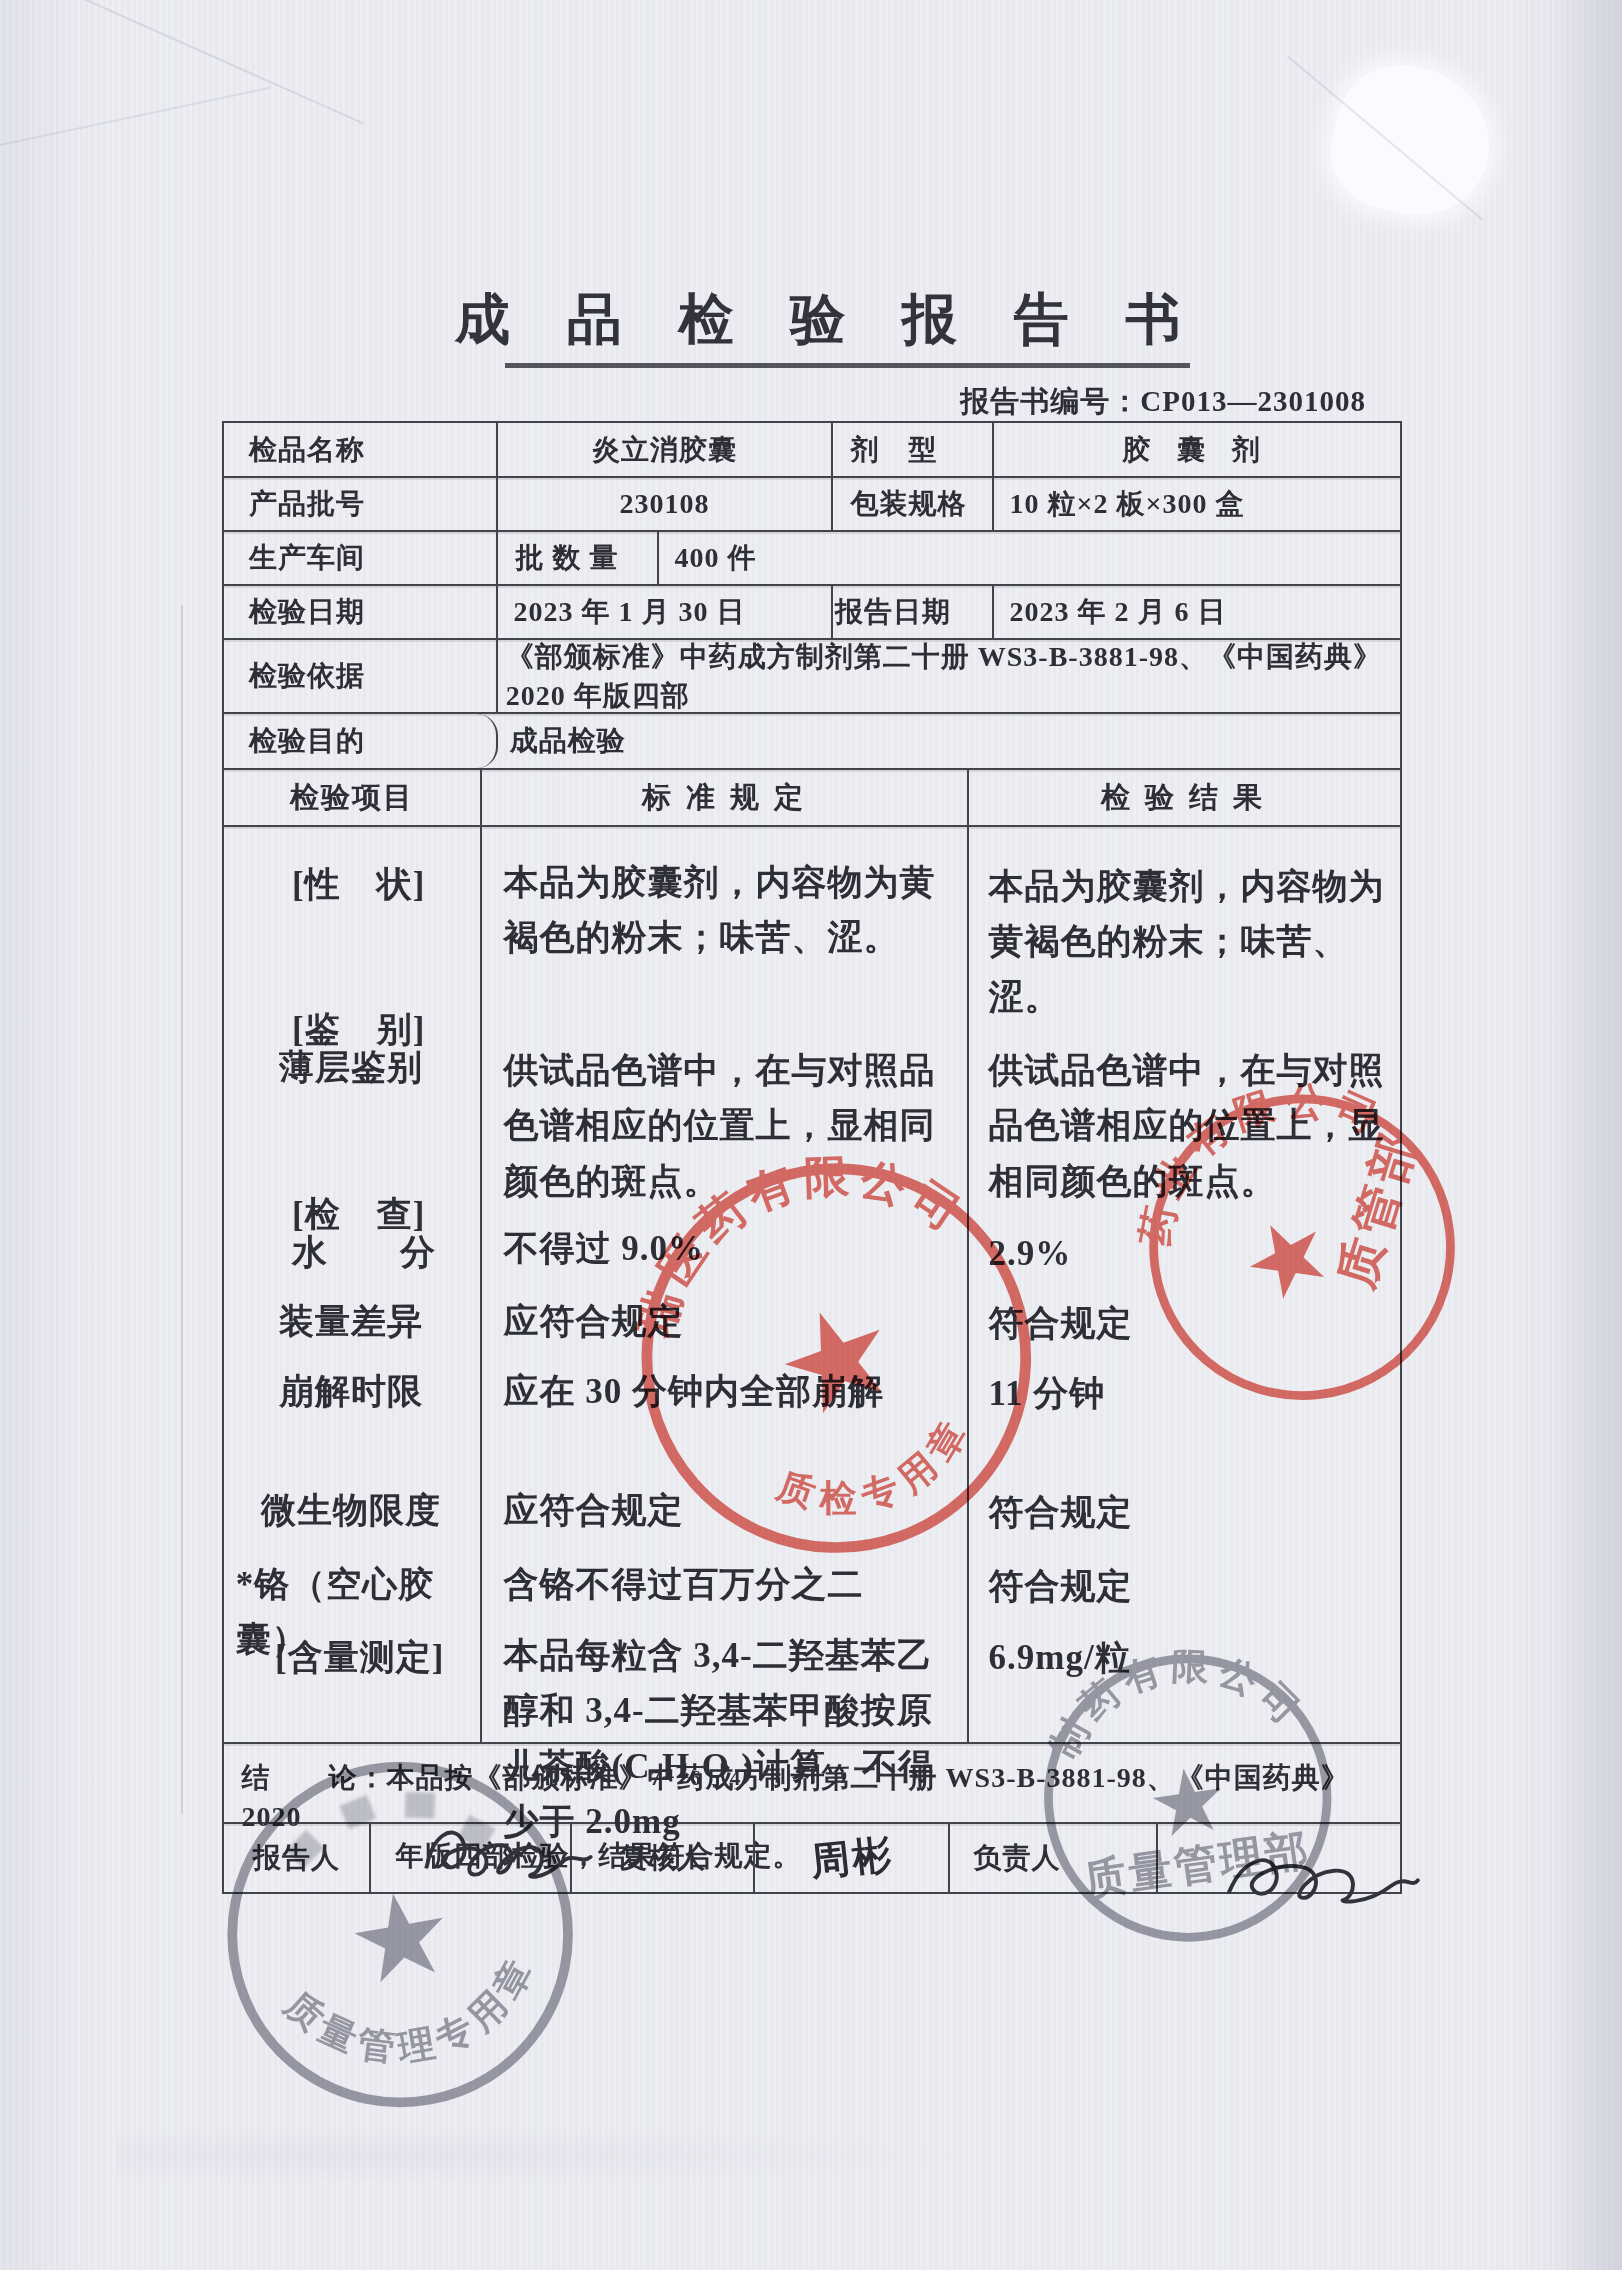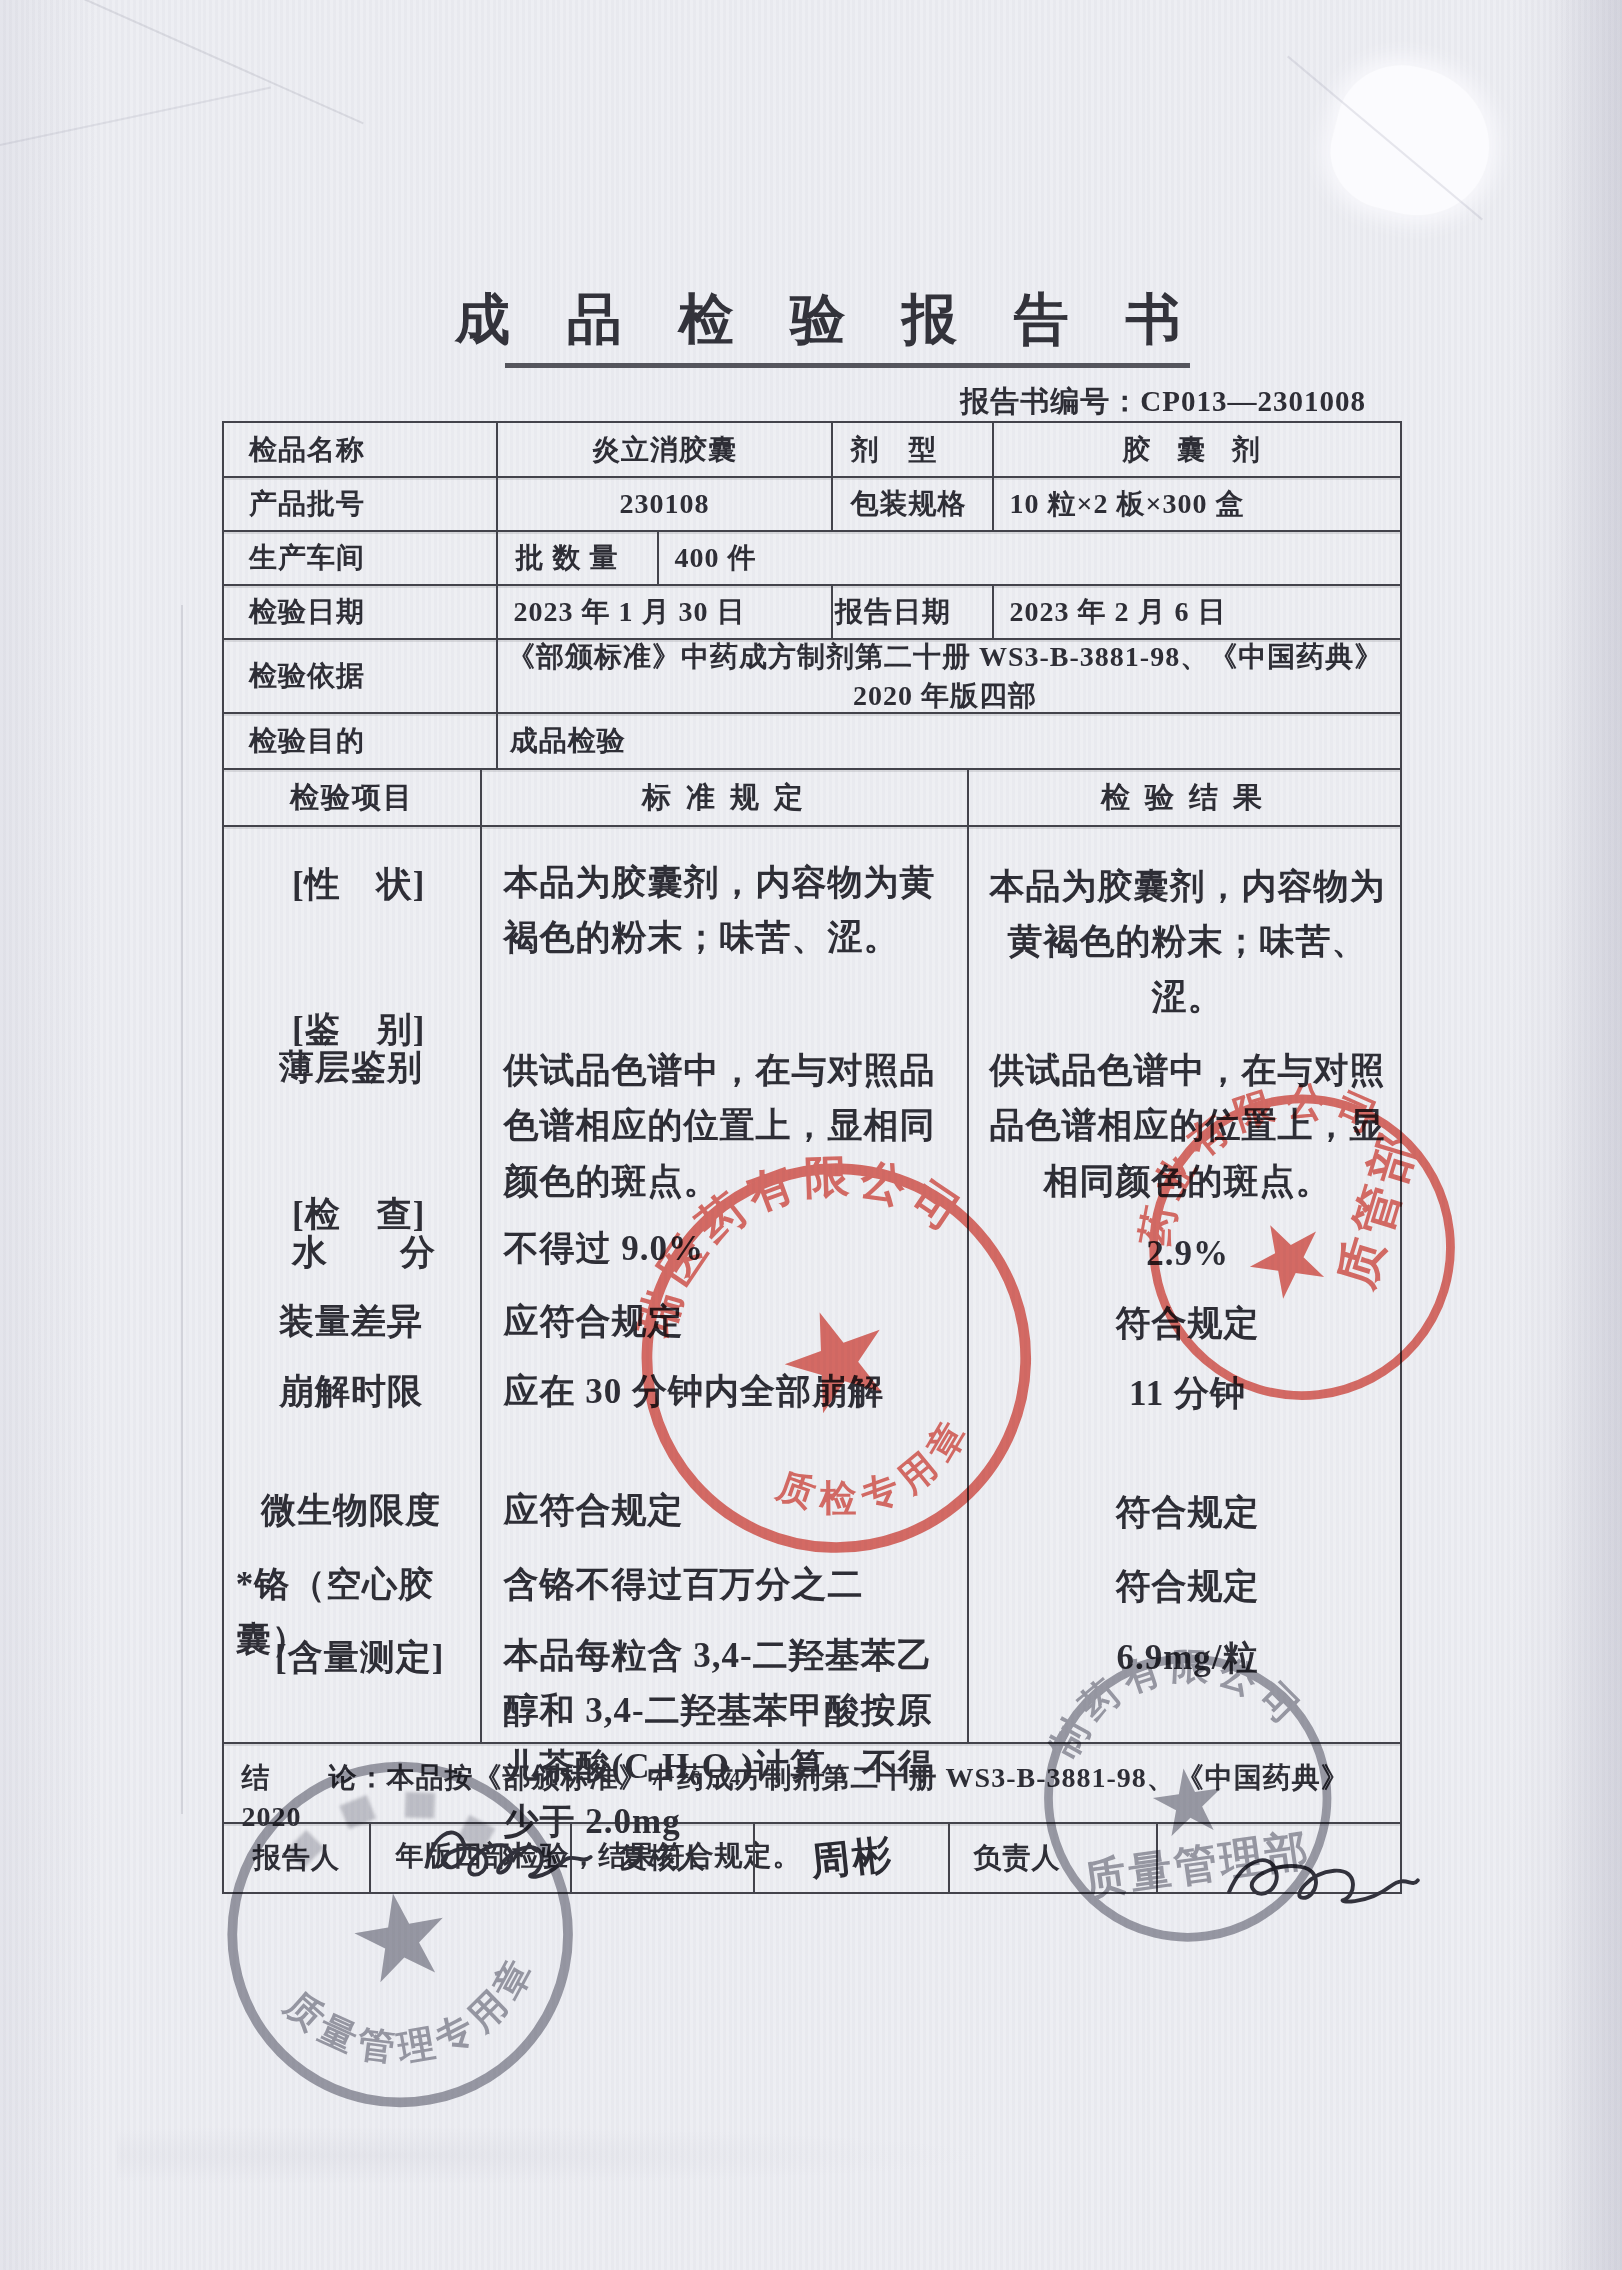--- a/index.html
+++ b/index.html
@@ -33,21 +33,21 @@
   
   .title{position:absolute;left:419px;top:283px;width:819px;text-align:center;
     font-size:55px;font-weight:bold;letter-spacing:21.5px;color:#33333b;}
   .title-underline{position:absolute;left:505px;top:363px;width:685px;height:4.9px;background:#3a3a42;opacity:.85;}
   .repno{position:absolute;left:878px;top:382px;width:488px;text-align:right;font-size:29px;font-weight:bold;letter-spacing:1px;}
   
   .tbl{position:absolute;left:222px;top:421px;width:1180px;border:2.9px solid var(--bc);background:rgba(255,255,255,.06);}
   .row{display:flex;border-bottom:2px solid var(--bc);box-shadow:0 2px 0 rgba(70,70,80,.14);}
   .row:last-child{border-bottom:none;}
   .cell{border-right:2px solid var(--bc);display:flex;align-items:center;font-size:28px;font-weight:bold;letter-spacing:1px;line-height:1.35;}
-  .cell:last-child{border-right:none;text-align:center;}
+  .cell:last-child{border-right:none;}
   .lab{padding-left:25px;}
   .ctr{justify-content:center;text-align:center;}
   .padl{padding-left:15.6px;}
   .hdr{justify-content:center;font-size:29px;letter-spacing:3.9px;}
   
   .rescol{position:relative;}
   .item{position:absolute;font-size:35px;font-weight:bold;letter-spacing:1px;line-height:1.58;}
   .spec{left:21.5px;width:441px;}
   .resv{left:19.5px;width:398px;}
   
@@ -106,21 +106,21 @@
       <div class="cell padl" style="width:335px;">2023 年 1 月 30 日</div>
       <div class="cell lab" style="width:161px;padding-left:2px;">报告日期</div>
       <div class="cell padl" style="width:404px;">2023 年 2 月 6 日</div>
     </div>
 
     <div class="row" style="height:74px;">
       <div class="cell lab" style="width:274px;">检验依据</div>
       <div class="cell" style="width:900px;padding:5.9px 13.7px 5.9px 7.8px;line-height:1.4;">《部颁标准》中药成方制剂第二十册 WS3-B-3881-98、《中国药典》2020 年版四部</div>
     </div>
     <div class="row" style="height:56px;">
-      <div class="cell lab" style="width:274px;">检验目的</div>
+      <div class="cell lab" style="width:274px;border-radius:21px;">检验目的</div>
       <div class="cell" style="width:900px;padding-left:11.7px;">成品检验</div>
     </div>
 
     <div class="row" style="height:57px;">
       <div class="cell hdr" style="width:258px;letter-spacing:2px;">检验项目</div>
       <div class="cell hdr" style="width:487px;">标 准 规 定</div>
       <div class="cell hdr" style="width:429px;">检 验 结 果</div>
     </div>
 
     <div class="row" style="height:917px;">

